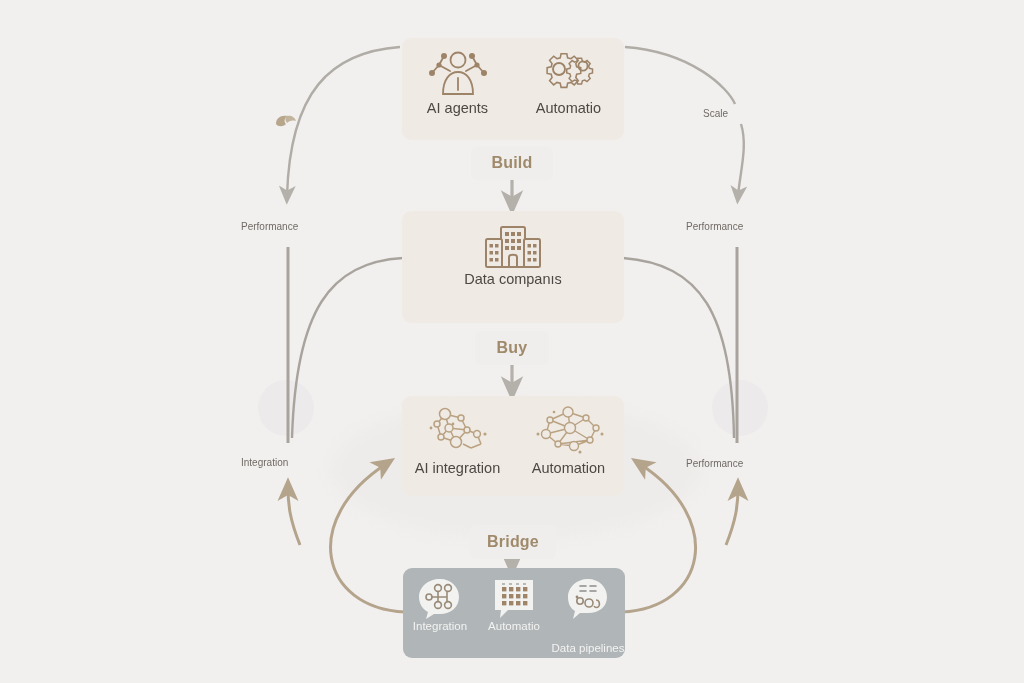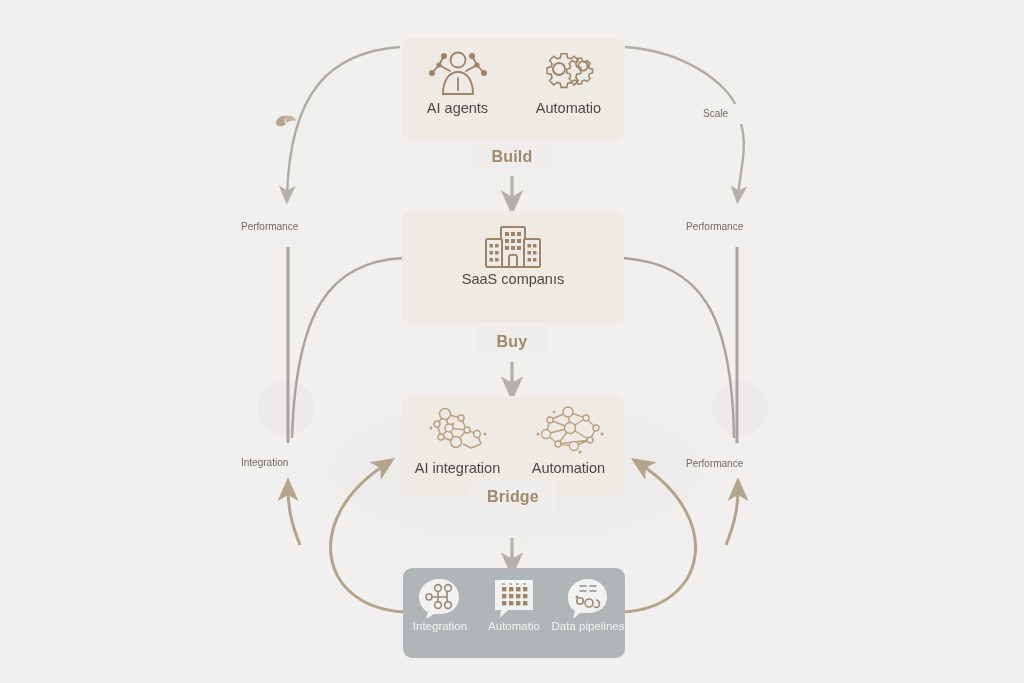--- a/index.html
+++ b/index.html
@@ -78,20 +78,21 @@
     box-sizing: border-box;
     border-radius: 6px;
     background: #efeeec;
     color: #a08a6c;
     font-size: 16px;
     font-weight: bold;
     display: flex;
     align-items: center;
     justify-content: center;
     letter-spacing: .2px;
+    margin-top: 6px;
   }
 
   
   .side-label {
     position: absolute;
     font-size: 10px;
     color: #6f6a64;
     white-space: nowrap;
   }
   .side-label.right { color: #6f6a64; }
@@ -245,21 +246,21 @@
             <rect x="46.5" y="21" width="3.5" height="3.5"></rect>
               <rect x="52" y="21" width="3.5" height="3.5"></rect>
             <rect x="46.5" y="28" width="3.5" height="3.5"></rect>
               <rect x="52" y="28" width="3.5" height="3.5"></rect>
             <rect x="46.5" y="35" width="3.5" height="3.5"></rect>
               <rect x="52" y="35" width="3.5" height="3.5"></rect>
           </g>
           <path d="M28,44 L28,34 C28,31 36,31 36,34 L36,44 Z" fill="#efeae4" stroke="#9d8468" stroke-width="2"></path>
         </svg>
       </div>
-      <div class="cell-label">SaaS companıs</div>
+      <div class="cell-label">Data companıs</div>
     </div>
   </div>
   <div class="pill" style="left:475px; top:325px; width:74px; height:34px;">Buy</div>
 
   <div class="card beige" style="left:402px; top:396px; width:222px; height:100px;">
     <div class="cell" style="width:111px; padding-top:8px;">
       <div class="icon-wrap">
         <svg width="70" height="56" viewBox="0 0 70 56">
           <g stroke="#b9a181" stroke-width="1.5" fill="none">
             <path d="M22,10 L38,14 M38,14 L44,26 M44,26 L33,38 M33,38 L18,33 M18,33 L14,20 M14,20 L22,10
@@ -305,21 +306,21 @@
             <circle cx="8" cy="30" r="1.5"></circle>
             <circle cx="72" cy="30" r="1.5"></circle>
             <circle cx="50" cy="48" r="1.5"></circle>
             <circle cx="24" cy="8" r="1.3"></circle>
           </g>
         </svg>
       </div>
       <div class="cell-label">Automation</div>
     </div>
   </div>
-  <div class="pill" style="left:470px; top:480px; width:86px; height:34px;">Bridge</div>
+  <div class="pill" style="left:470px; top:519px; width:86px; height:34px;">Bridge</div>
 
   <div class="card gray" style="left:403px; top:568px; width:222px; height:90px;">
     <div class="cell" style="width:74px; padding-top:8px;">
       <div class="icon-wrap">
         <svg width="52" height="44" viewBox="0 0 52 44">
           <path d="M26,3 C37,3 45,11 45,21 C45,31 37,38 26,38 L20,38 L12,43 L14,36 C8,33 5,27 5,21 C5,11 14,3 26,3 Z" fill="#f2f2f1"></path>
           <g stroke="#9a8b78" stroke-width="1.6" fill="none">
             <path d="M17,21 L24,21 M24,13 L24,29 M24,21 L33,21 M33,13 L33,29"></path>
           </g>
           <g fill="#f2f2f1" stroke="#9a8b78" stroke-width="1.6">
@@ -354,21 +355,21 @@
           <g fill="#b9b9b7">
             <rect x="14" y="7" width="3" height="2"></rect>
               <rect x="21" y="7" width="3" height="2"></rect>
             <rect x="28" y="7" width="3" height="2"></rect>
               <rect x="35" y="7" width="3" height="2"></rect>
           </g>
         </svg>
       </div>
       <div class="cell-label">Automatio</div>
     </div>
-    <div class="cell" style="width:74px; padding-top:8px;">
+    <div class="cell" style="width:74px; padding-top:8px;gap:22px;">
       <div class="icon-wrap">
         <svg width="52" height="44" viewBox="0 0 52 44">
           <path d="M26,3 C37,3 45,11 45,21 C45,31 37,37 26,37 L18,37 L11,43 L13,35 C8,32 6,27 6,21 C6,11 15,3 26,3 Z" fill="#f2f2f1"></path>
           <g stroke="#8e8d8a" stroke-width="1.6" fill="none" stroke-linecap="round">
             <path d="M18,10 L24,10 M28,10 L34,10 M18,15 L24,15 M28,15 L34,15"></path>
           </g>
           <g stroke="#9a8b78" stroke-width="1.6" fill="none">
             <circle cx="18" cy="25" r="3.2"></circle>
             <circle cx="27" cy="27" r="4"></circle>
             <path d="M34,24 C37,24 38,27 37,30 C36,32 33,32 32,30"></path>

